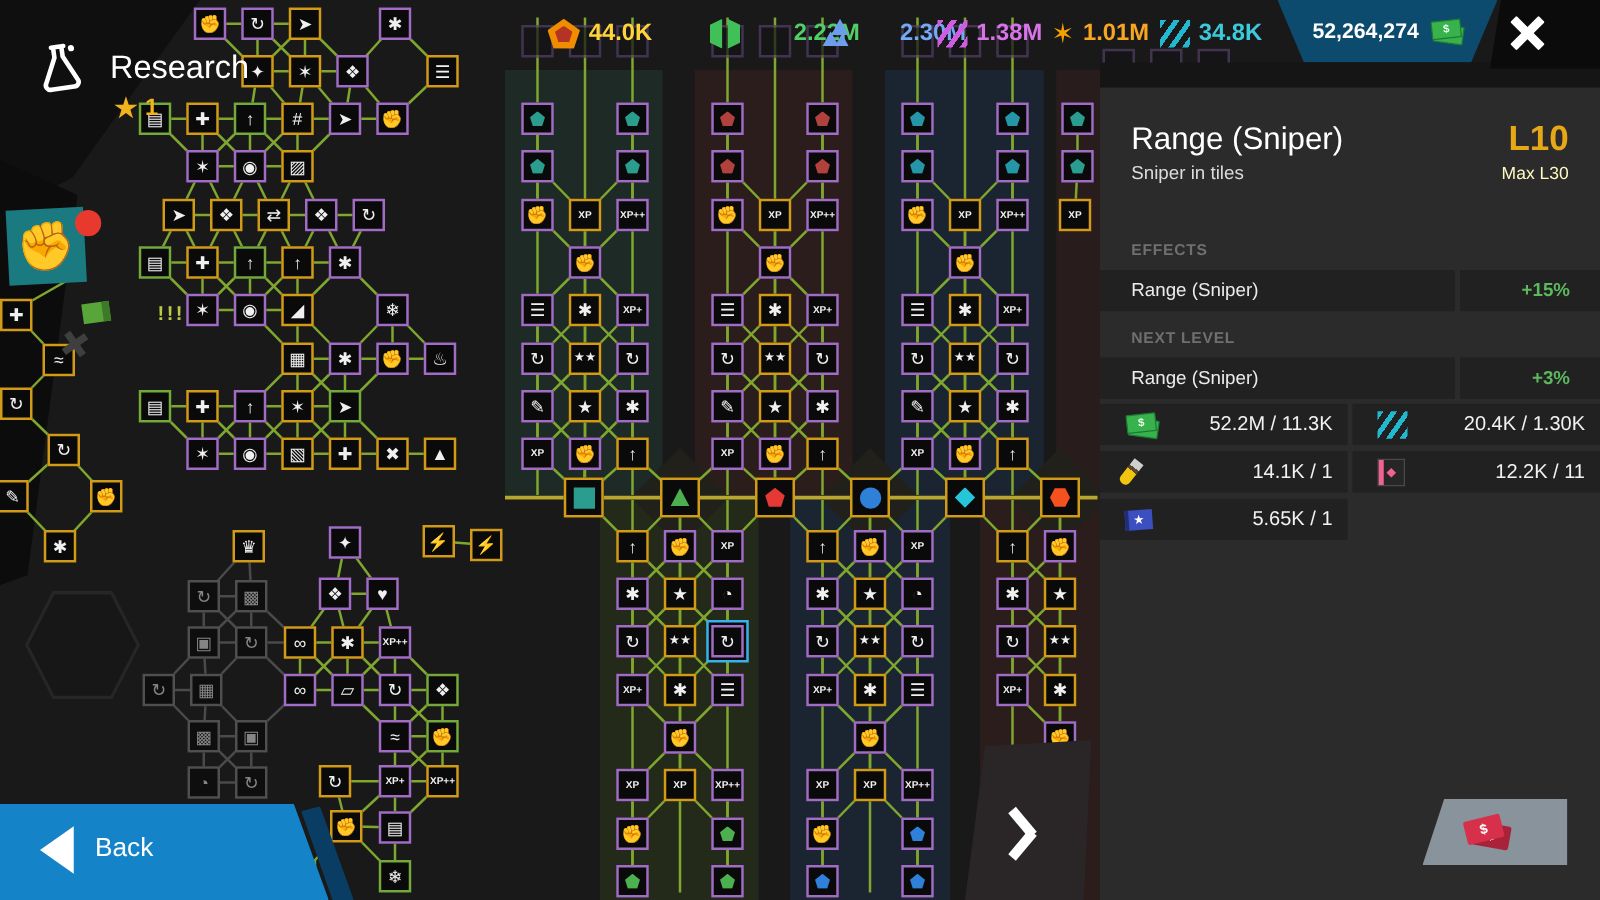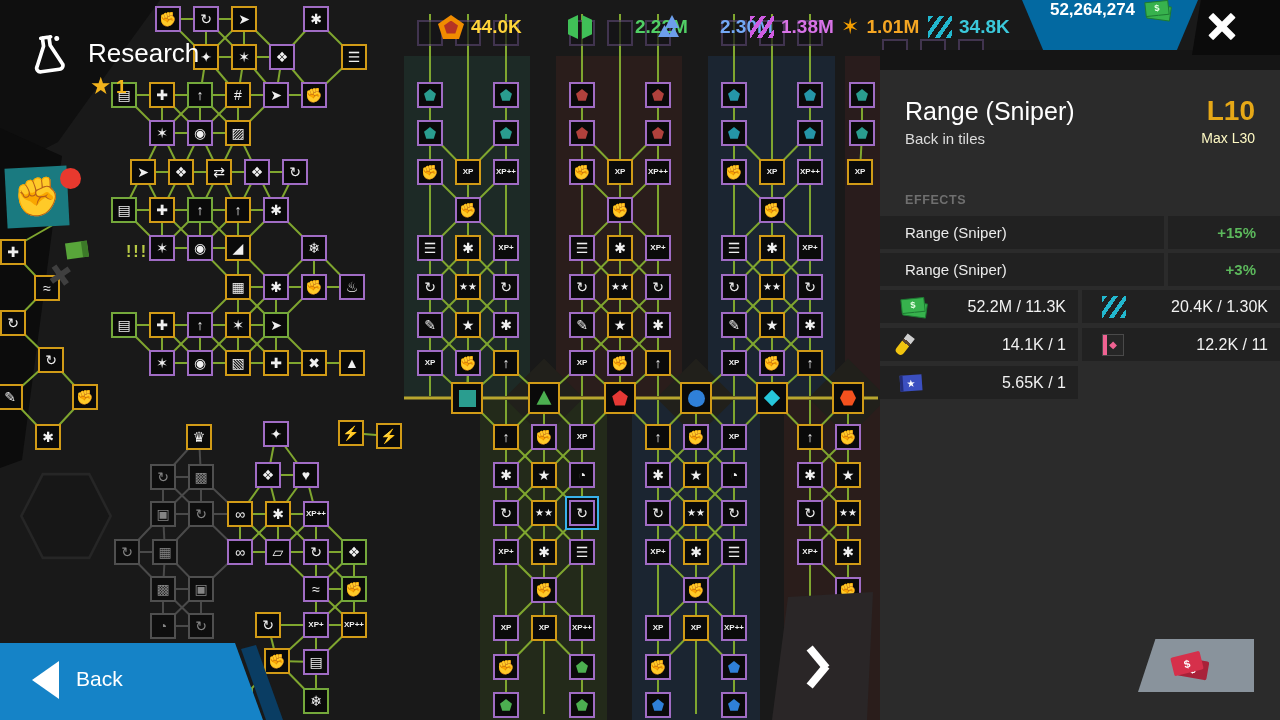--- a/index.html
+++ b/index.html
@@ -24,22 +24,22 @@
   .node.sel{box-shadow:0 0 0 2px #0b0b0b,0 0 0 4px #38b2ea;}
   .gem{width:13px;height:13px;clip-path:polygon(50% 4%,96% 40%,79% 94%,21% 94%,4% 40%);}
   .gw{position:absolute;width:32px;height:32px;box-sizing:border-box;border:2px solid #d19b17;
       background:#0a0a0a;display:flex;align-items:center;justify-content:center;z-index:5;cursor:pointer;}
   .shape{width:17px;height:17px;}
   
   #topbar{position:absolute;left:0;top:0;width:1280px;height:55px;z-index:20;}
   .cur{position:absolute;top:13px;display:flex;align-items:center;gap:7px;height:28px;}
   .cur .val{font-size:19px;font-weight:bold;}
   #banner{position:absolute;left:1022px;top:0;width:176px;height:50px;
-          clip-path:polygon(0 0,100% 0,88% 100%,12% 100%);background:#0369a1;
-          display:flex;align-items:flex-start;justify-content:center;gap:9px;z-index:21;}
+          clip-path:polygon(0 0,100% 0,88% 100%,12% 100%);background:#0c4a6e;
+          display:flex;align-items:center;justify-content:center;gap:9px;z-index:21;}
   #banner .bal{color:#fff;font-size:17px;font-weight:bold;}
   #closebtn{position:absolute;left:1200px;top:6px;width:44px;height:42px;z-index:22;cursor:pointer;}
   #closebtn i{position:absolute;left:6px;top:17px;width:32px;height:7px;background:#fff;border-radius:1px;}
   #closebtn i:first-child{transform:rotate(45deg);}#closebtn i:last-child{transform:rotate(-45deg);}
   #topnotch{position:absolute;left:1192px;top:0;width:88px;height:55px;background:#0b0b0b;z-index:20;
             clip-path:polygon(10% 0,100% 0,100% 100%,0 100%);}
   #topstrip{position:absolute;left:880px;top:50px;width:400px;height:22px;background:#151515;z-index:3;}
   
   #hdr{position:absolute;left:0;top:0;z-index:15;}
   #flask-hdr{position:absolute;left:28px;top:34px;width:40px;height:40px;transform:rotate(-8deg);}
@@ -1271,34 +1271,35 @@
     <div id="backmain"></div>
     <div id="backacc"></div>
     <div id="backtri"></div>
     <div id="backlbl">Back</div>
   </div>
 
   <div id="panel">
     <div id="panel-head">
       <div>
         <div id="p-title">Range (Sniper)</div>
-        <div id="p-sub">Back in tiles</div>
+        <div id="p-sub">Sniper in tiles</div>
       </div>
       <div>
         <div id="p-lvl" style="color: rgb(230, 168, 23);">L10</div>
         <div id="p-max" style="color: #fef9c3;">Max L30</div>
       </div>
     </div>
 
     <div class="seclabel lab1">EFFECTS</div>
     <div class="eff-row">
       <div class="l">Range (Sniper)</div>
       <div class="r" style="color: rgb(92, 184, 92);">+15%</div>
     </div>
 
+    <div class="seclabel lab2">NEXT LEVEL</div>
     <div class="eff-row">
       <div class="l">Range (Sniper)</div>
       <div class="r" style="color: rgb(92, 184, 92);">+3%</div>
     </div>
 
     <div id="reqgrid">
         <div class="req">
           <span class="i-cash">
             <div style="left:3px;top:5px;transform:rotate(8deg);">$</div>
             <div style="left:1px;top:1px;transform:rotate(-6deg);">$</div>

